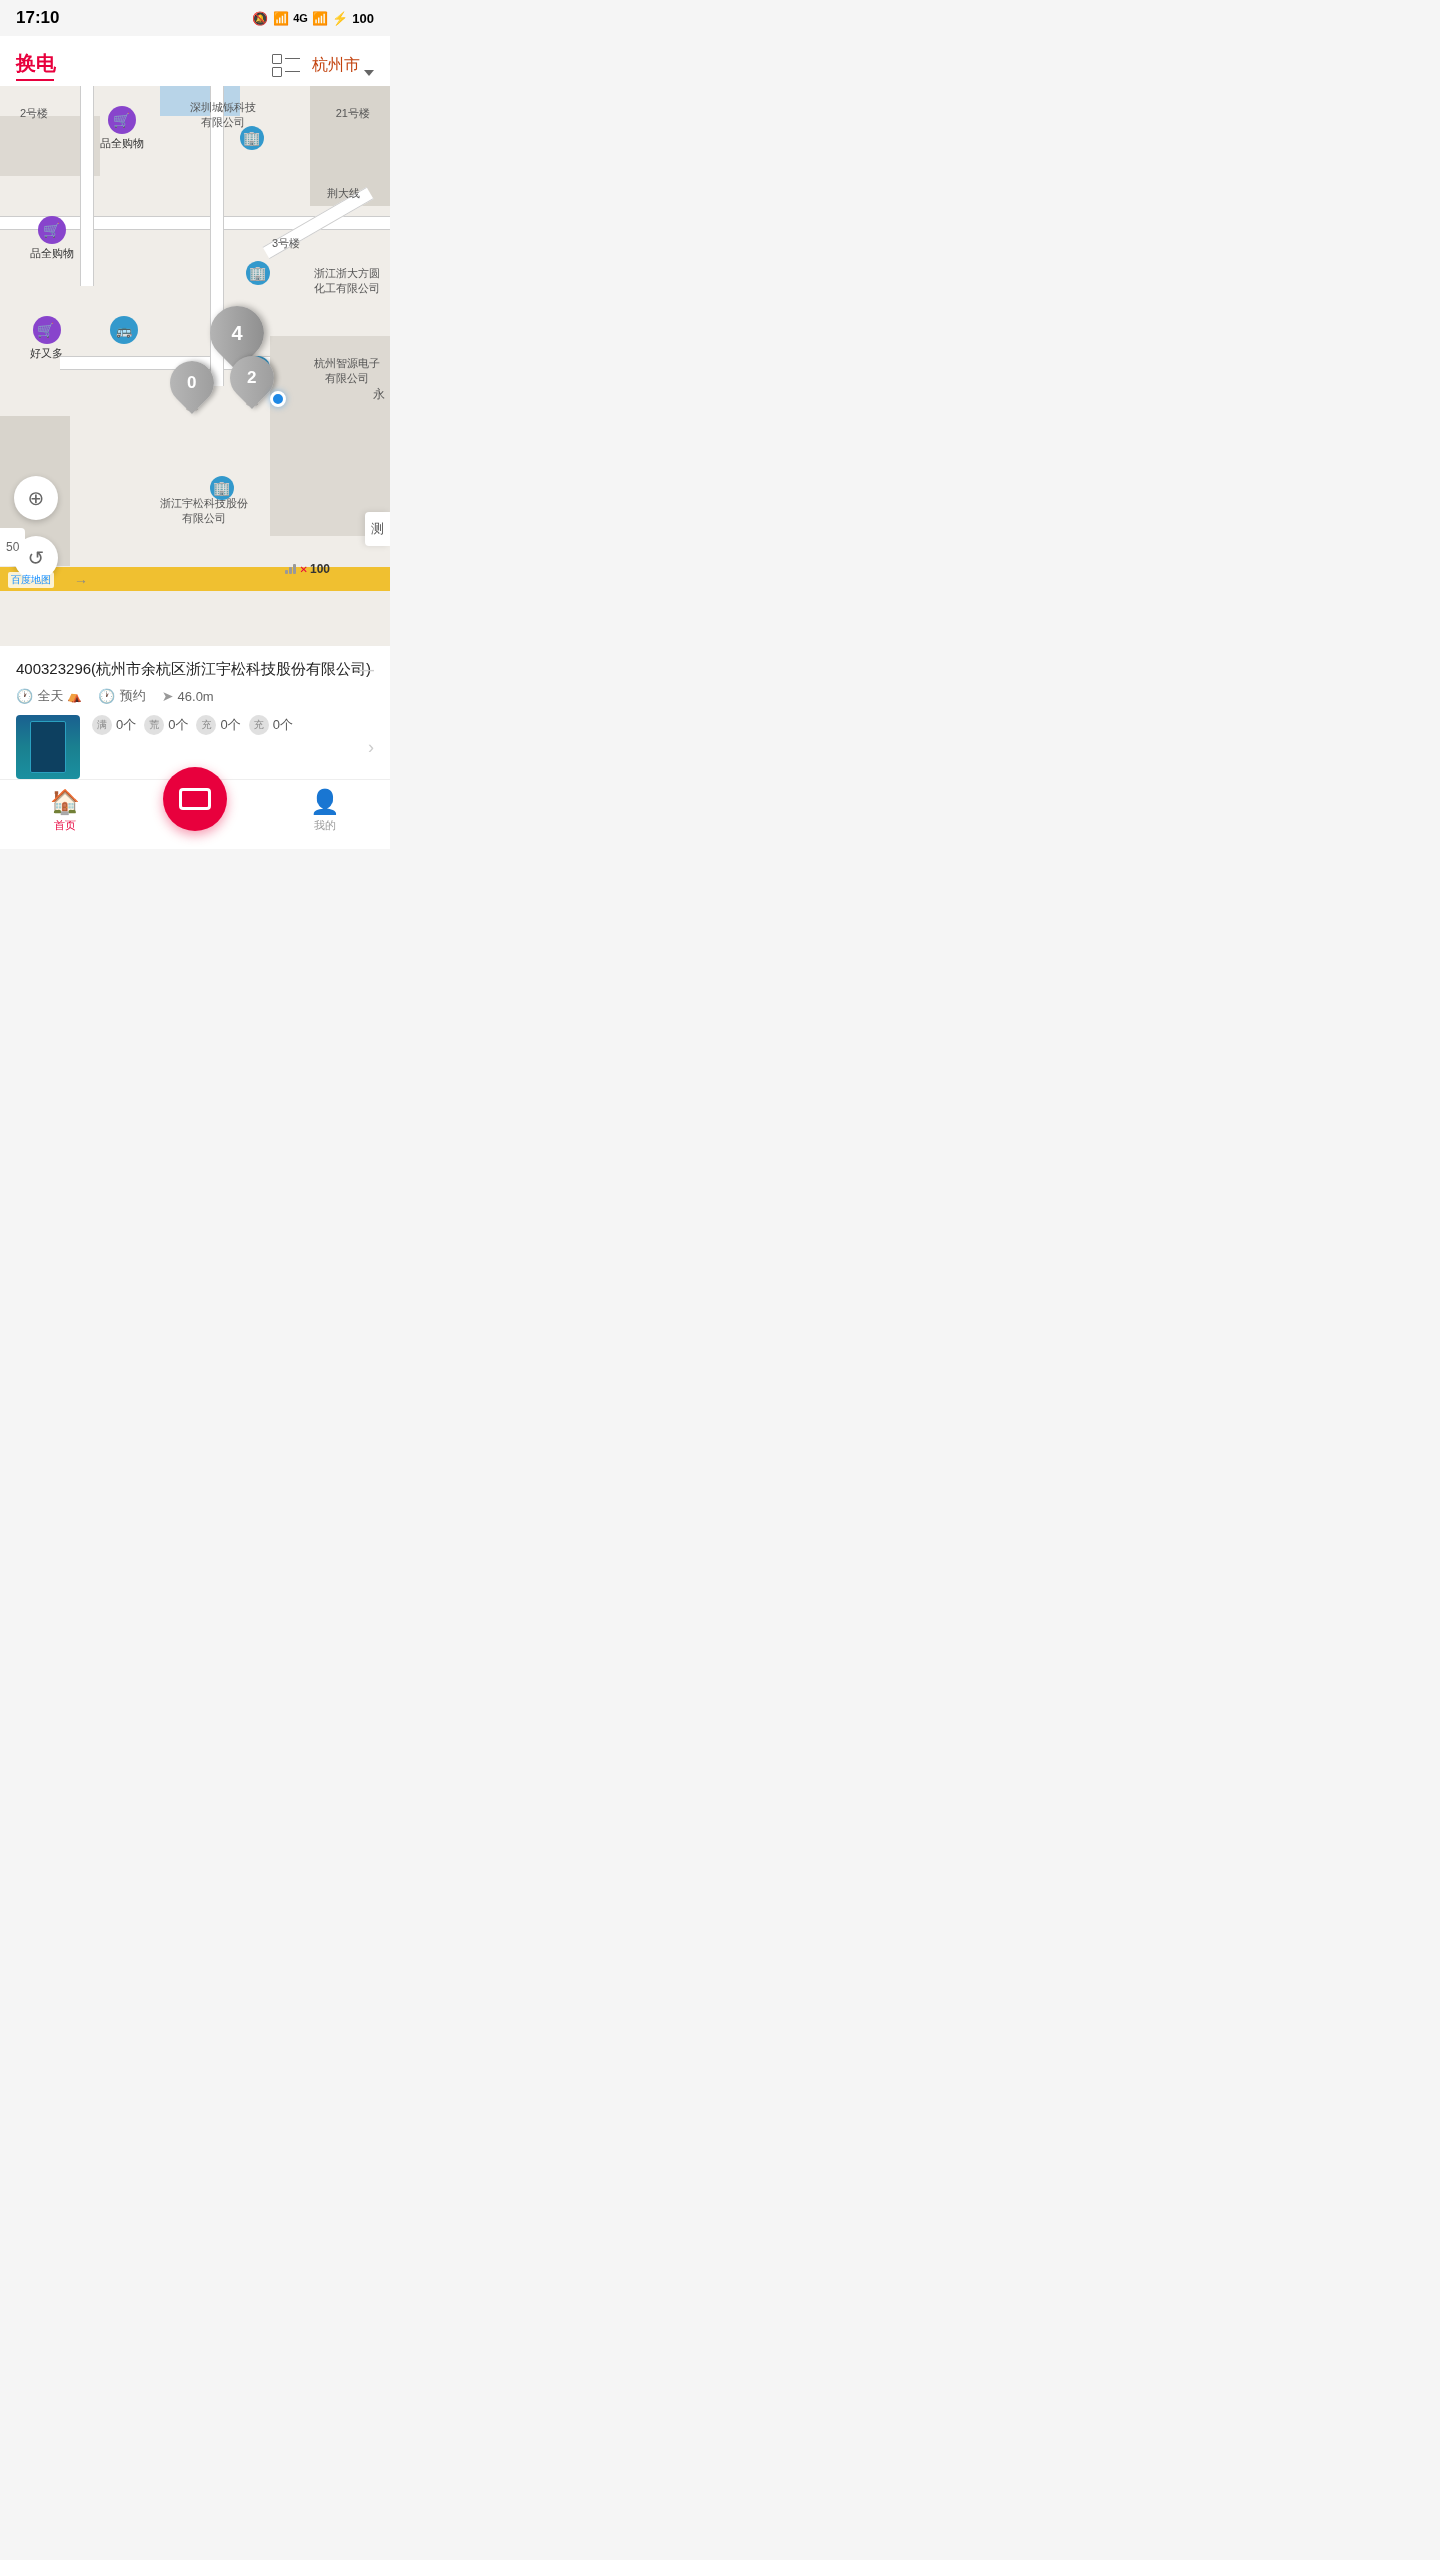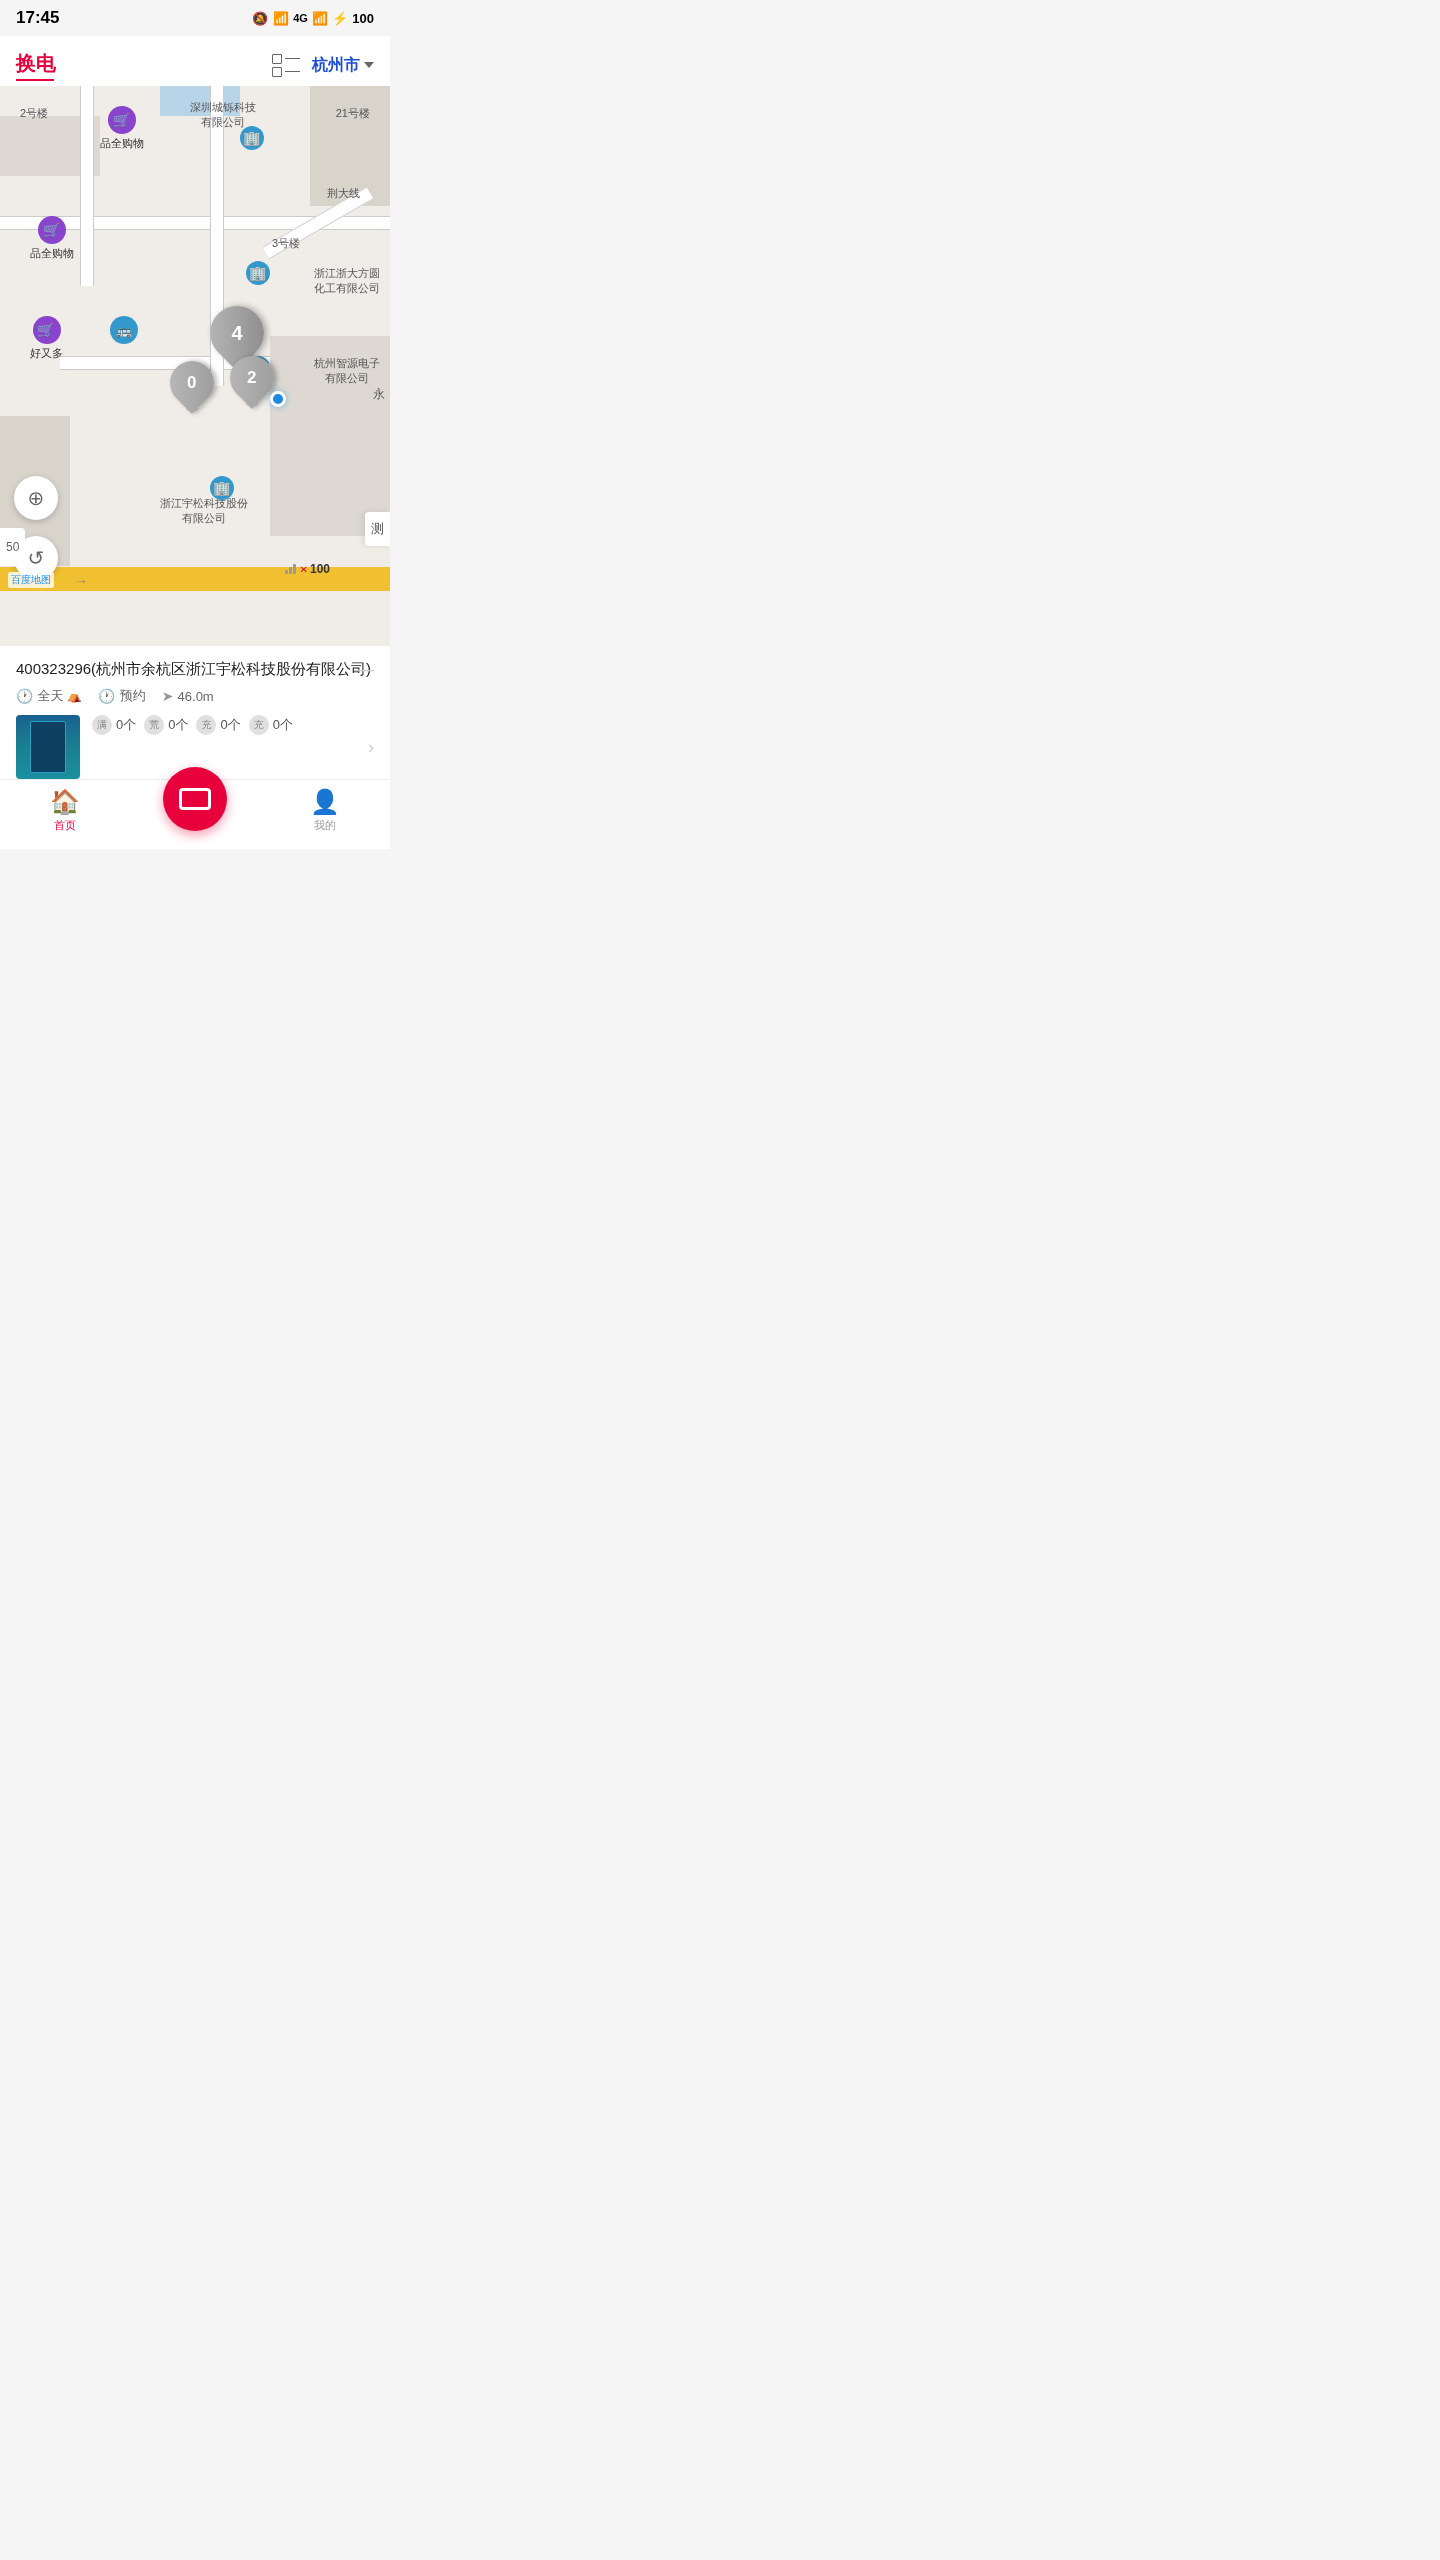--- a/index.html
+++ b/index.html
@@ -88,25 +88,25 @@
       border-radius: 1px;
     }
     .grid-line {
       flex: 1;
       height: 1.5px;
       background: #666;
       margin: auto 0;
     }
     .city-selector {
       display: flex;
-      align-items: center;
+      align-items: flex-end;
       gap: 2px;
       font-size: 16px;
-      color: #1d4ed8;
-      font-weight: 700;
+      color: #c2410c;
+      font-weight: 400;
     }
     .chevron-down {
       width: 0;
       height: 0;
       border-left: 5px solid transparent;
       border-right: 5px solid transparent;
       border-top: 6px solid #666;
       margin-left: 2px;
     }
 
@@ -420,21 +420,21 @@
       padding: 12px 6px;
       font-size: 12px;
       color: #666;
       border-radius: 0 4px 4px 0;
     }
   </style>
 </head>
 <body>
 
 <div class="status-bar">
-  <span class="status-time">17:45</span>
+  <span class="status-time">17:10</span>
   <div class="status-icons">
 
     <span>🔕</span>
 
     <span>📶</span>
 
     <span style="font-size:11px;font-weight:700;">4G</span>
 
     <span>📶</span>
 

